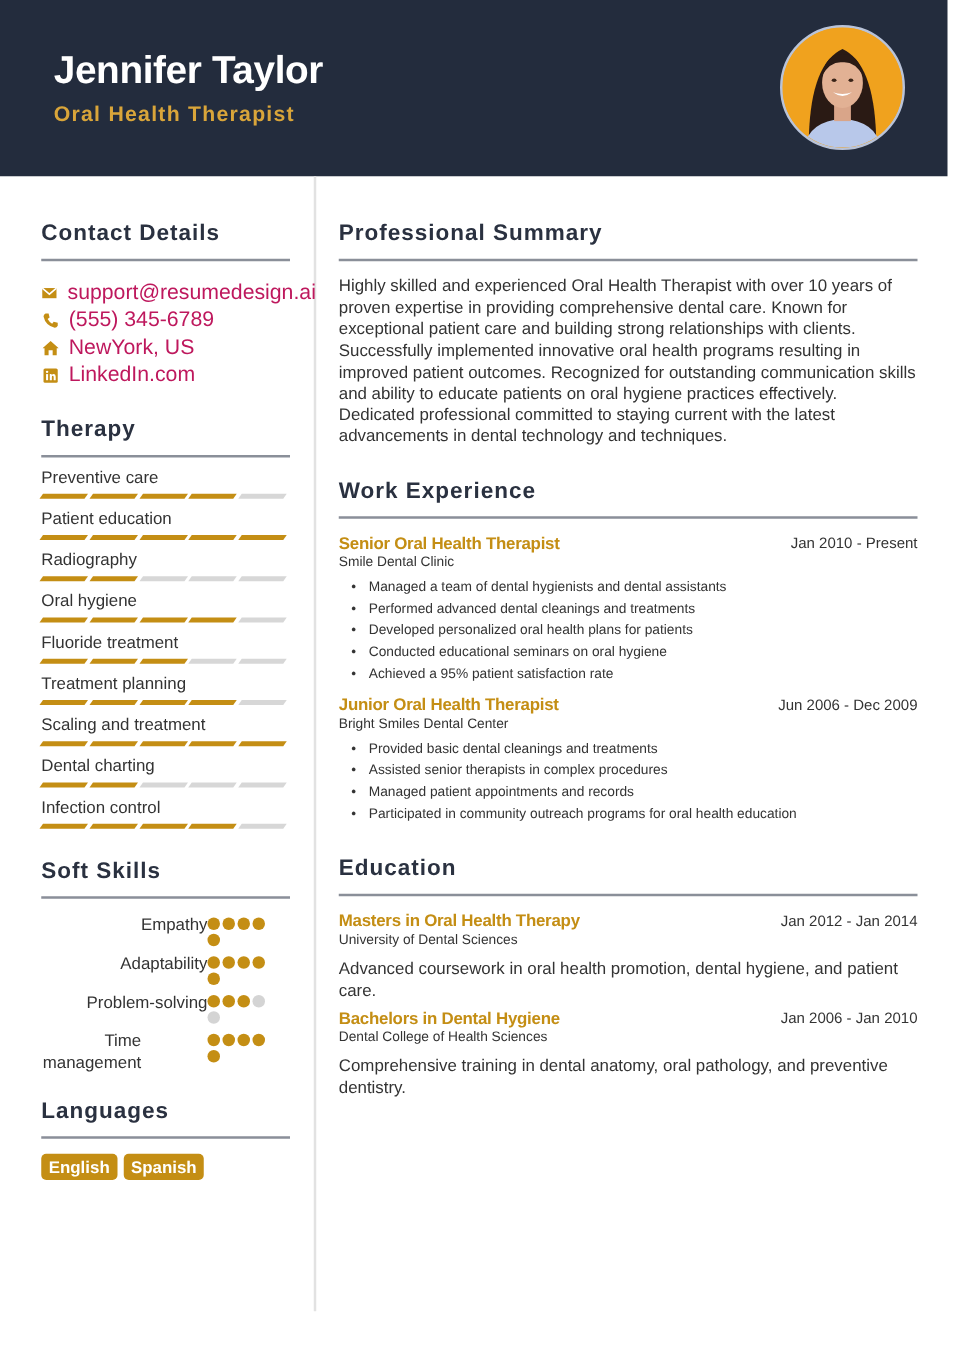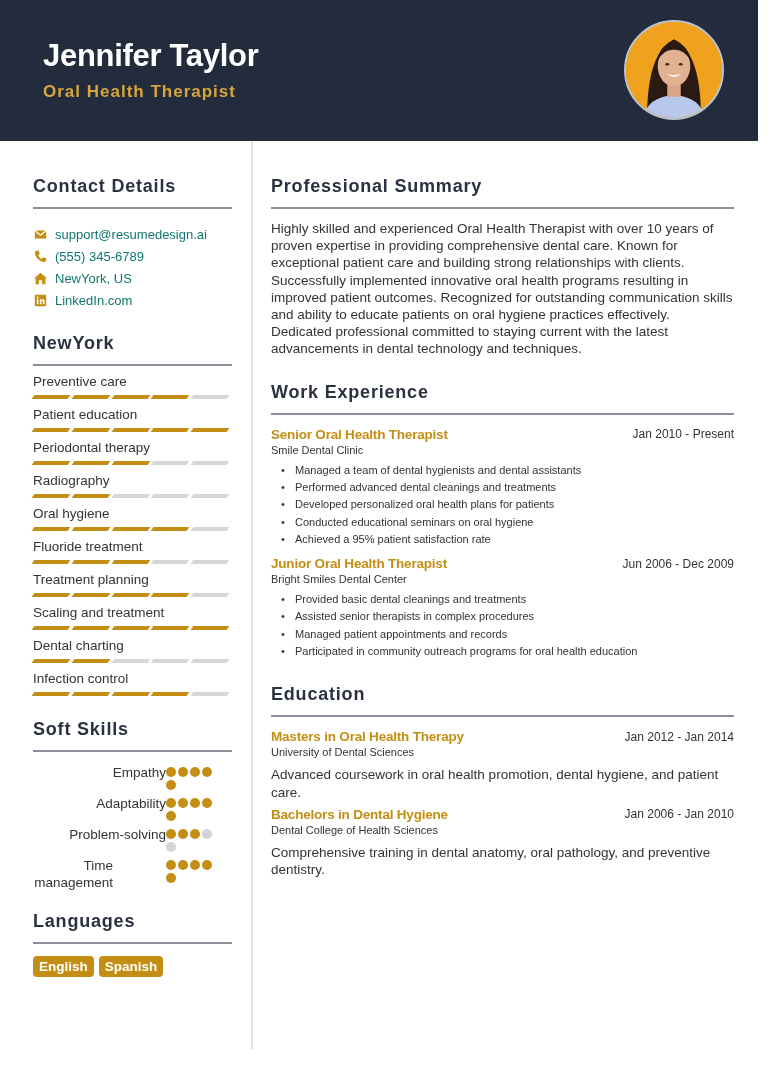--- a/index.html
+++ b/index.html
@@ -14,21 +14,21 @@
 
   .divider-v { position: absolute; left: 251px; top: 141px; width: 2px; height: 908px; background: #e2e2e2; }
 
   .sidebar { position: absolute; left: 33px; top: 141px; width: 199px; }
   .main { position: absolute; left: 271px; top: 141px; width: 463px; }
 
   .sec-title { font-size: 18px; font-weight: bold; color: #2a3140; letter-spacing: 0.8px; }
   .sec-rule { height: 2px; background: #8a8f99; margin-top: 10px; }
 
   .contact-list { margin-top: 14px; }
-  .contact-item { display: flex; align-items: center; height: 22px; font-size: 13px; color: #0f766e; }
+  .contact-item { display: flex; align-items: center; height: 22px; font-size: 17px; color: #be185d; }
   .contact-item .ic { width: 14px; height: 14px; margin-right: 8px; display: inline-flex; align-items: center; justify-content: center; }
   .contact-item svg { width: 13px; height: 13px; }
 
   .skill { margin-top: 7px; }
   .skill-label { font-size: 13.5px; color: #333; line-height: 16px; }
   .bar { display: flex; margin-top: 5px; height: 5px; }
   .seg { width: 36px; height: 4px; margin-right: 4px; transform: skewX(-35deg); }
   .seg.on { background: #c48e14; }
   .seg.off { background: #d7d7d7; }
 
@@ -117,51 +117,41 @@
               <circle cx="4.5" cy="4.3" r="1.2" fill="#fff"></circle>
               <path d="M7.2 6.5 H9 V7.6 Q9.8 6.3 11.3 6.4 Q13 6.6 13 9 V12.5 H11 V9.5 Q11 8.2 10 8.2 Q9.2 8.2 9.2 9.5 V12.5 H7.2 Z" fill="#fff"></path>
             </svg>
         </span>
         <span>LinkedIn.com</span>
       </div>
     </div>
   </div>
 
   <div style="margin-top:22px;">
-    <div class="sec-title">NewYork</div>
+    <div class="sec-title">Therapy</div>
     <div class="sec-rule"></div>
     <div id="skills-list" style="margin-top:8px;">
         <div class="skill">
           <div class="skill-label">Preventive care</div>
           <div class="bar">
             <span class="seg on"></span>
             <span class="seg on"></span>
             <span class="seg on"></span>
             <span class="seg on"></span>
             <span class="seg off"></span>
           </div>
         </div>
         <div class="skill">
           <div class="skill-label">Patient education</div>
           <div class="bar">
             <span class="seg on"></span>
             <span class="seg on"></span>
             <span class="seg on"></span>
             <span class="seg on"></span>
             <span class="seg on"></span>
-          </div>
-        </div>
-        <div class="skill">
-          <div class="skill-label">Periodontal therapy</div>
-          <div class="bar">
-            <span class="seg on"></span>
-            <span class="seg on"></span>
-            <span class="seg on"></span>
-            <span class="seg off"></span>
-            <span class="seg off"></span>
           </div>
         </div>
         <div class="skill">
           <div class="skill-label">Radiography</div>
           <div class="bar">
             <span class="seg on"></span>
             <span class="seg on"></span>
             <span class="seg off"></span>
             <span class="seg off"></span>
             <span class="seg off"></span>

